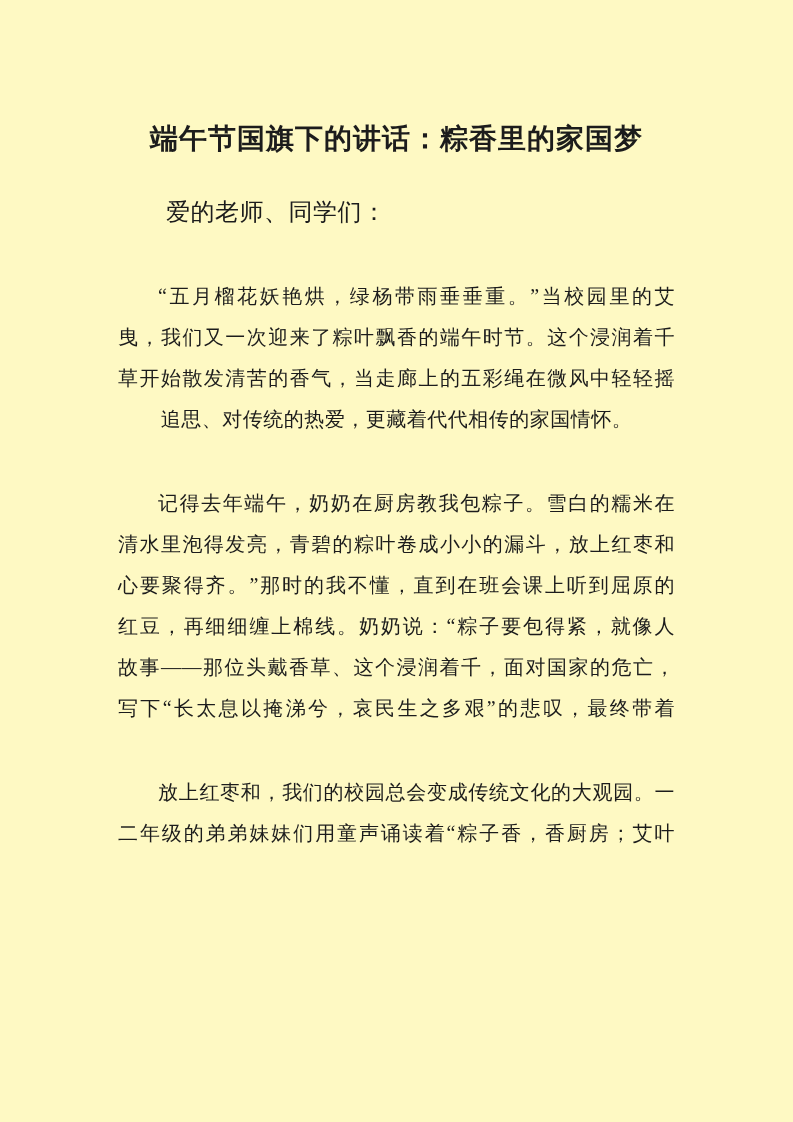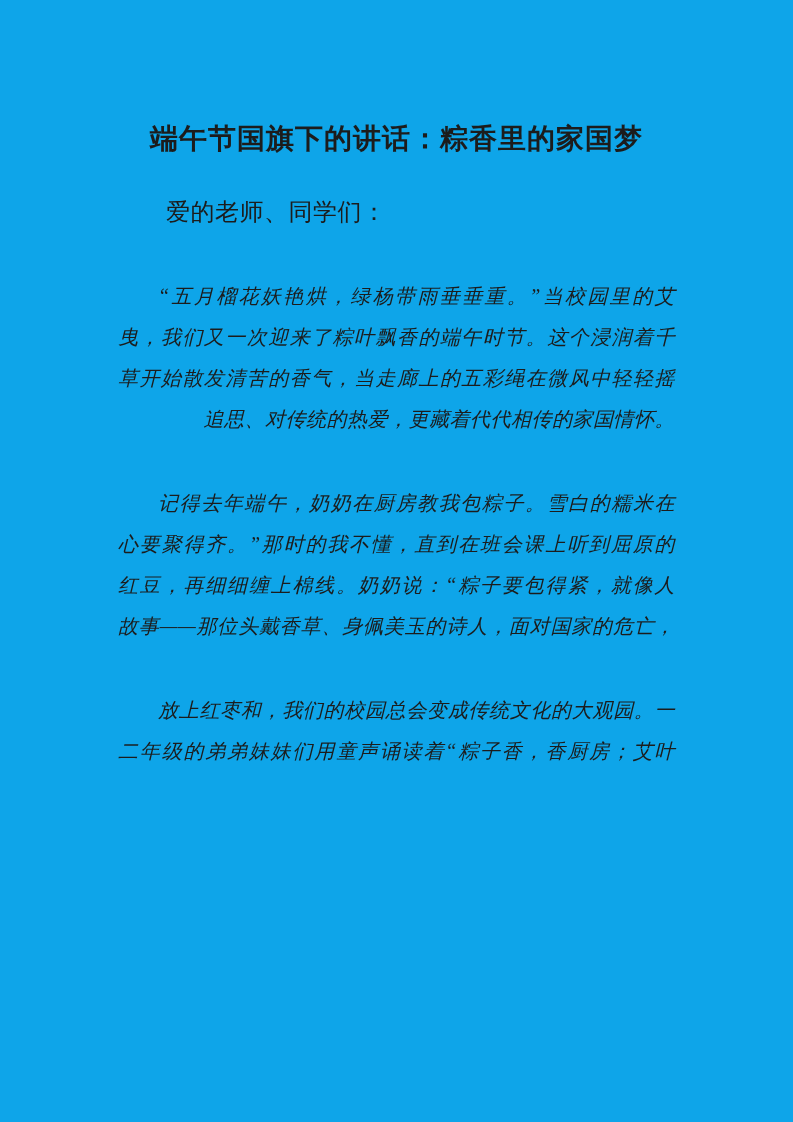--- a/index.html
+++ b/index.html
@@ -12,78 +12,79 @@
     height: 1122px;
     font-family: "Liberation Serif", "DejaVu Serif", serif;
     color: #1c1c1c;
   }
   .page {
     box-sizing: border-box;
     width: 793px;
     height: 1122px;
     padding: 116px 118px 0 118px;
     overflow: hidden;
-    background: #0ea5e9;
+    background: #fef9c3;
   }
   .doc-title {
     font-size: 28px;
     font-weight: bold;
     line-height: 46px;
     text-align: center;
     letter-spacing: 1px;
     white-space: nowrap;
   }
   .salutation {
     margin-top: 30px;
     font-size: 24px;
     line-height: 41px;
     text-indent: 2em;
     letter-spacing: 0.5px;
   }
   .paragraph {
     margin-top: 43px;
-    font-style: italic;
   }
   .line {
     font-size: 20px;
     line-height: 41px;
     letter-spacing: 0.5px;
   }
   .line.full {
     text-align: justify;
     text-align-last: justify;
   }
   .line.first {
     text-indent: 2em;
   }
   .line.end {
-    text-align: right;
+    text-align: center;
   }
 </style>
 </head>
 <body>
 
 <div class="page">
 
   <div class="doc-title">端午节国旗下的讲话：粽香里的家国梦</div>
 
   <div class="salutation">爱的老师、同学们：</div>
 
   <div class="paragraph">
     <div class="line first full">“五月榴花妖艳烘，绿杨带雨垂垂重。”当校园里的艾</div>
     <div class="line full">曳，我们又一次迎来了粽叶飘香的端午时节。这个浸润着千</div>
     <div class="line full">草开始散发清苦的香气，当走廊上的五彩绳在微风中轻轻摇</div>
     <div class="line end">追思、对传统的热爱，更藏着代代相传的家国情怀。</div>
   </div>
 
   <div class="paragraph">
     <div class="line first full">记得去年端午，奶奶在厨房教我包粽子。雪白的糯米在</div>
+    <div class="line full">清水里泡得发亮，青碧的粽叶卷成小小的漏斗，放上红枣和</div>
     <div class="line full">心要聚得齐。”那时的我不懂，直到在班会课上听到屈原的</div>
     <div class="line full">红豆，再细细缠上棉线。奶奶说：“粽子要包得紧，就像人</div>
-    <div class="line full">故事——那位头戴香草、身佩美玉的诗人，面对国家的危亡，</div>
+    <div class="line full">故事——那位头戴香草、这个浸润着千，面对国家的危亡，</div>
+    <div class="line full">写下“长太息以掩涕兮，哀民生之多艰”的悲叹，最终带着</div>
   </div>
 
   <div class="paragraph">
     <div class="line first full">放上红枣和，我们的校园总会变成传统文化的大观园。一</div>
     <div class="line full">二年级的弟弟妹妹们用童声诵读着“粽子香，香厨房；艾叶</div>
   </div>
 
 </div>
 
 </body></html>

